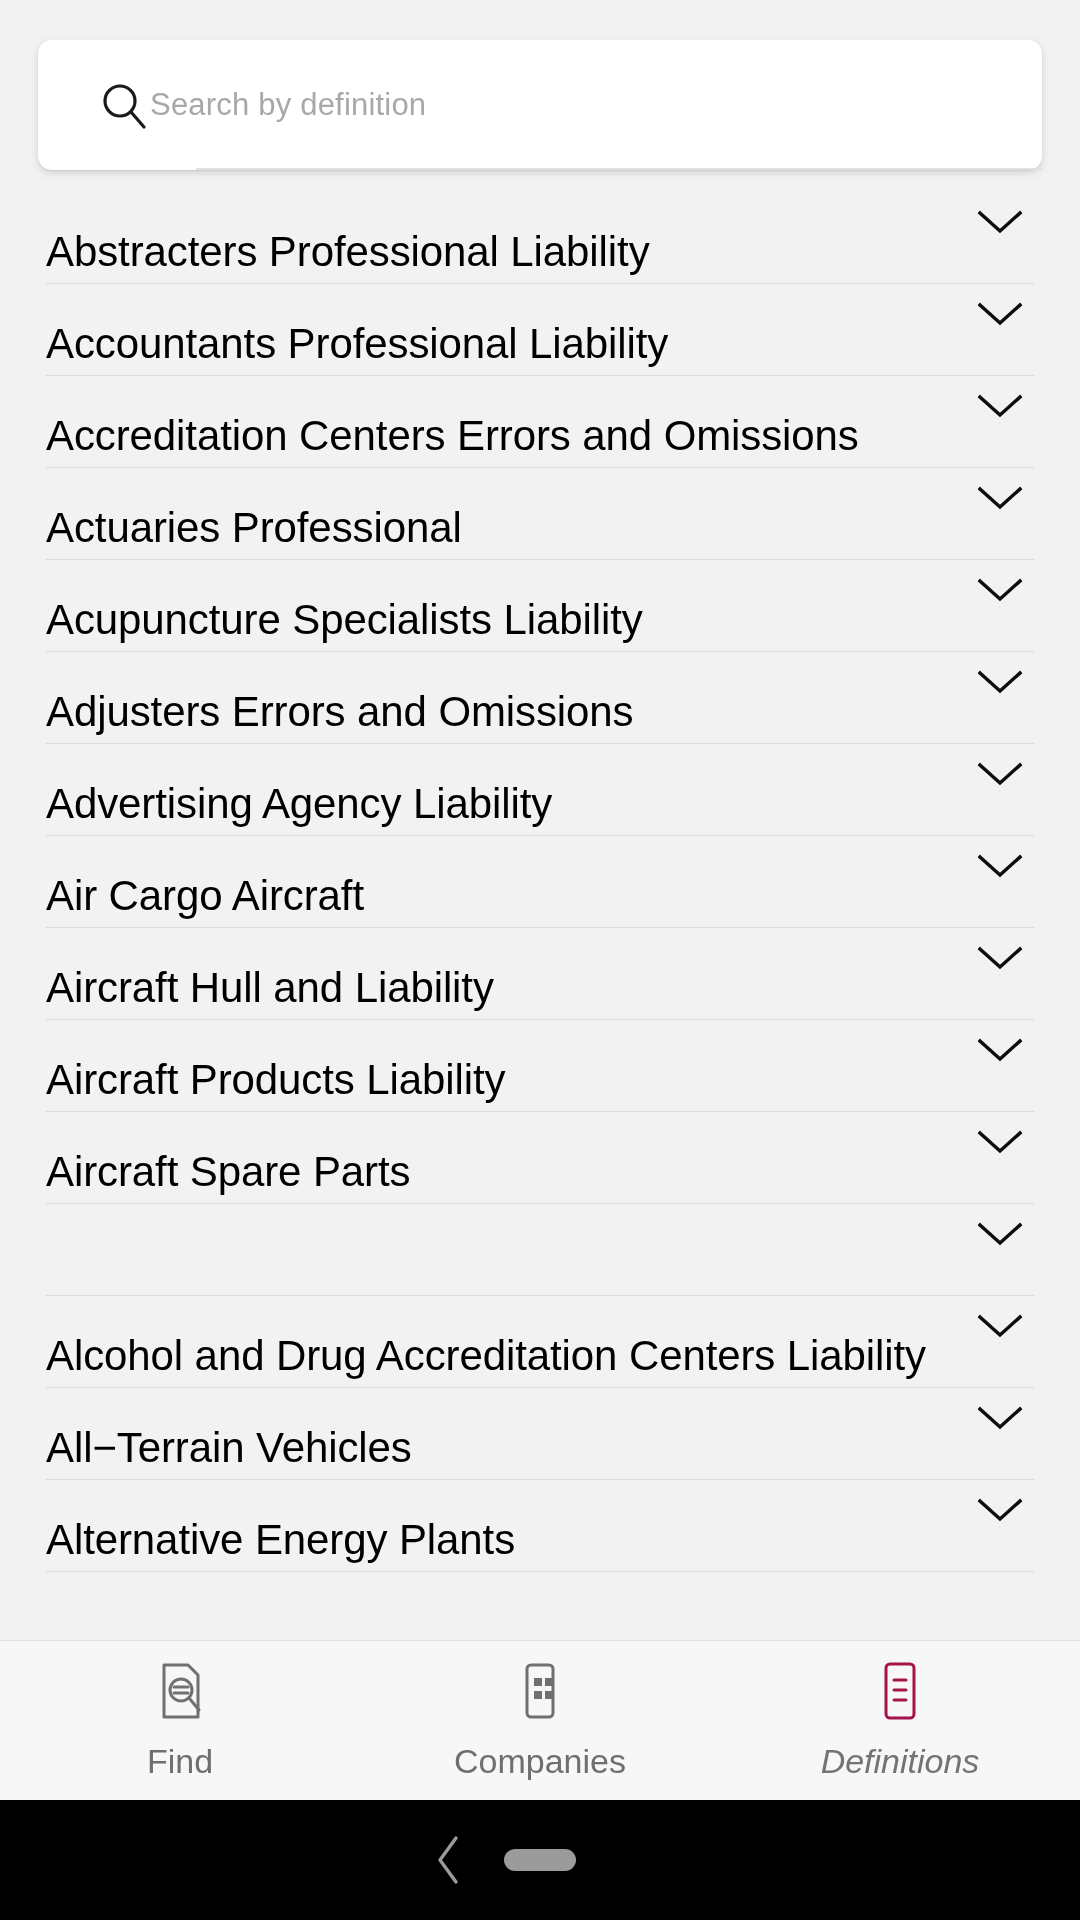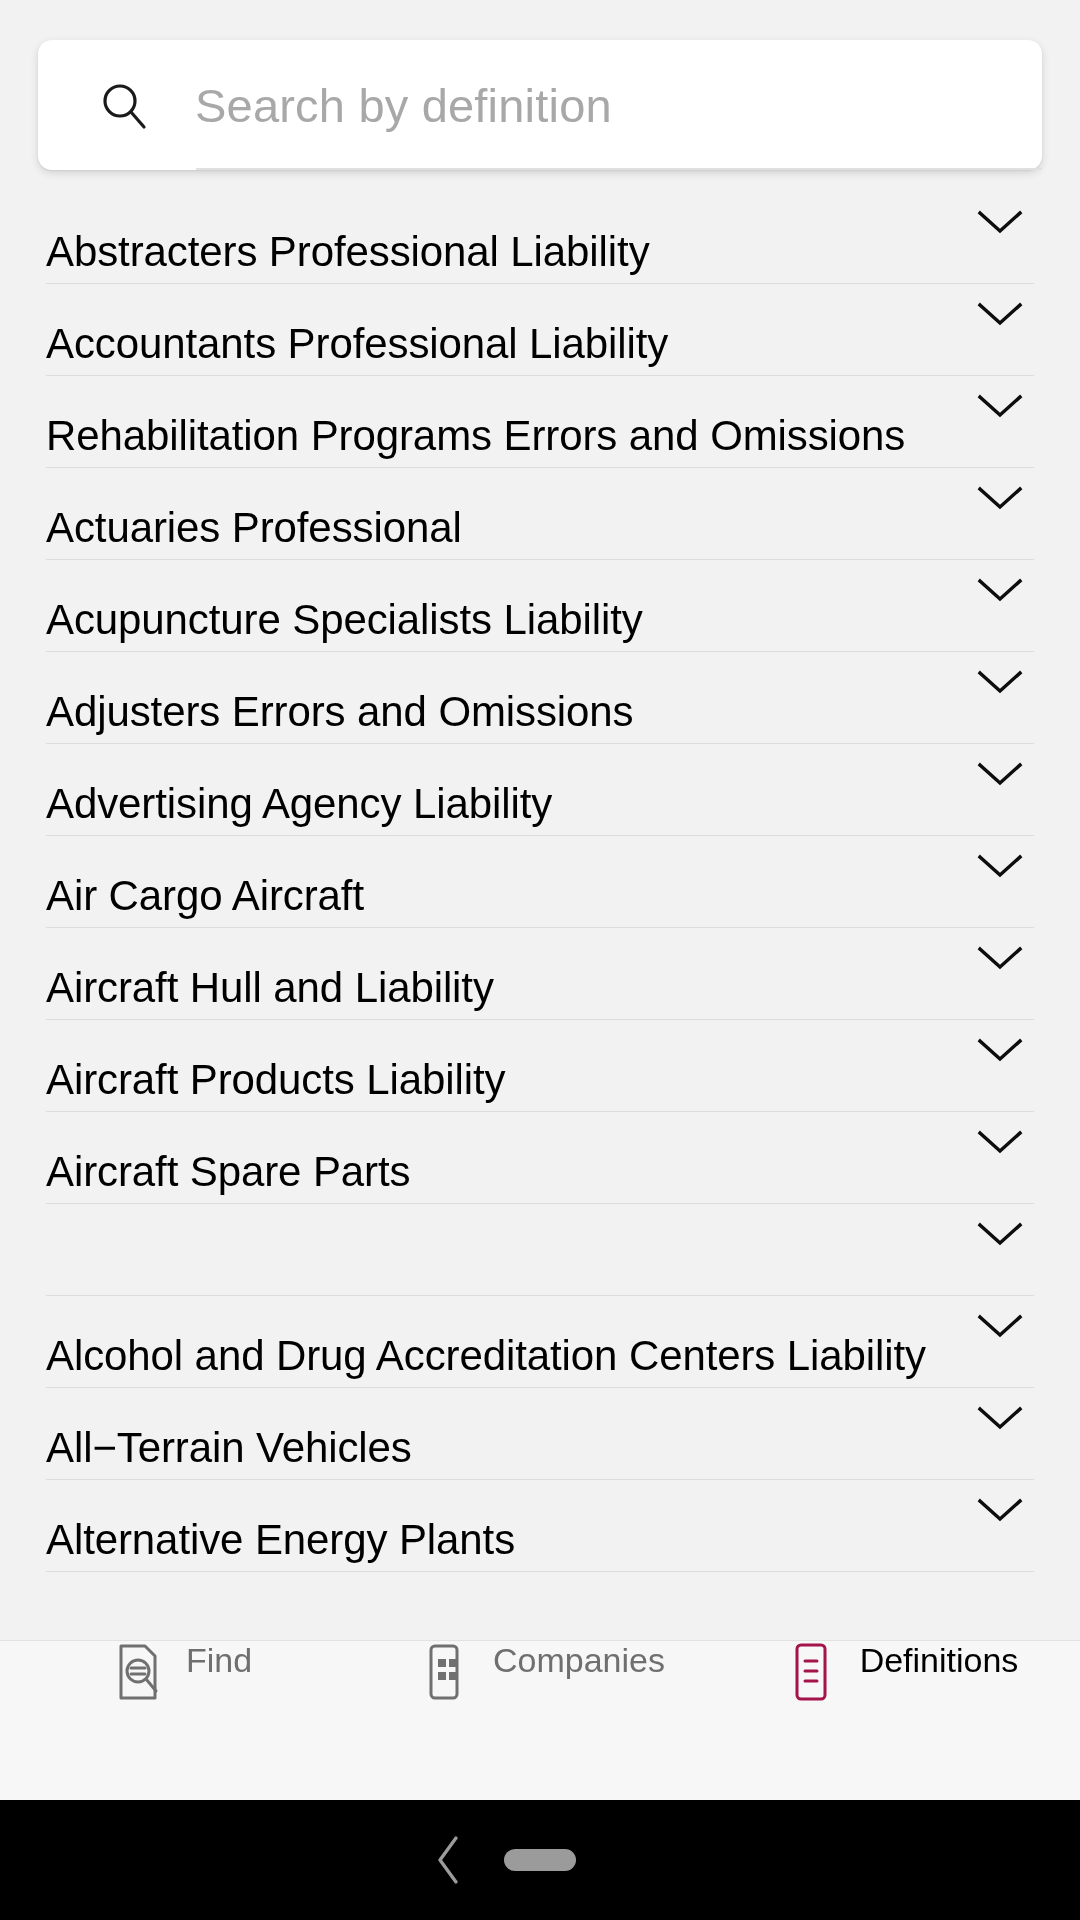--- a/index.html
+++ b/index.html
@@ -25,22 +25,21 @@
     position:relative;
     height:130px;
     background:#ffffff;
     border-radius:14px;
     box-shadow:0 3px 9px rgba(0,0,0,0.13), 0 1px 2px rgba(0,0,0,0.07);
     display:flex; align-items:center;
     padding-left:60px;
   }
   .search-icon { width:52px; height:52px; flex:0 0 auto; display:block; }
   .search-placeholder {
-    margin-left:45px;
-    font-size:47px;
+    font-size:31px;
     color:#a8a8a8;
     letter-spacing:.2px;
     white-space:nowrap;
   }
   
   .search-underline {
     position:absolute;
     left:158px; right:0; bottom:0;
     height:2px;
     background:#e0e0e0;
@@ -79,27 +78,27 @@
   
   .tabbar {
     flex:0 0 auto;
     height:160px;
     background:#f7f7f7;
     border-top:1.5px solid #e2e2e2;
     display:flex;
   }
   .tab {
     flex:1 1 0;
-    display:flex; flex-direction:row;
-    align-items:flex-start; justify-content:center;
+    display:flex; flex-direction:column;
+    align-items:center; justify-content:center;
     gap:20px;
   }
   .tab-icon { width:58px; height:62px; display:block; }
   .tab-label { font-size:34px; color:#6f6f6f; }
-  .tab.active .tab-label { color:#000000; }
+  .tab.active .tab-label { color:#737373;font-style:italic; }
 
   
   .sysnav {
     flex:0 0 auto;
     height:120px;
     background:#000000;
     display:flex; align-items:center;
     position:relative;
   }
   .sysnav-back { position:absolute; left:216px; width:34px; height:56px; }
@@ -138,21 +137,21 @@
       </div>
       <div class="row">
         <span class="row-label">Accountants Professional Liability</span>
         <span class="row-chevron">
           <svg viewBox="0 0 52 30" fill="none" stroke="#0d0d0d" stroke-width="3.4" stroke-linecap="square">
             <polyline points="6,7 26,25 46,7"></polyline>
           </svg>
         </span>
       </div>
       <div class="row">
-        <span class="row-label">Rehabilitation Programs Errors and Omissions</span>
+        <span class="row-label">Accreditation Centers Errors and Omissions</span>
         <span class="row-chevron">
           <svg viewBox="0 0 52 30" fill="none" stroke="#0d0d0d" stroke-width="3.4" stroke-linecap="square">
             <polyline points="6,7 26,25 46,7"></polyline>
           </svg>
         </span>
       </div>
       <div class="row">
         <span class="row-label">Actuaries Professional</span>
         <span class="row-chevron">
           <svg viewBox="0 0 52 30" fill="none" stroke="#0d0d0d" stroke-width="3.4" stroke-linecap="square">

